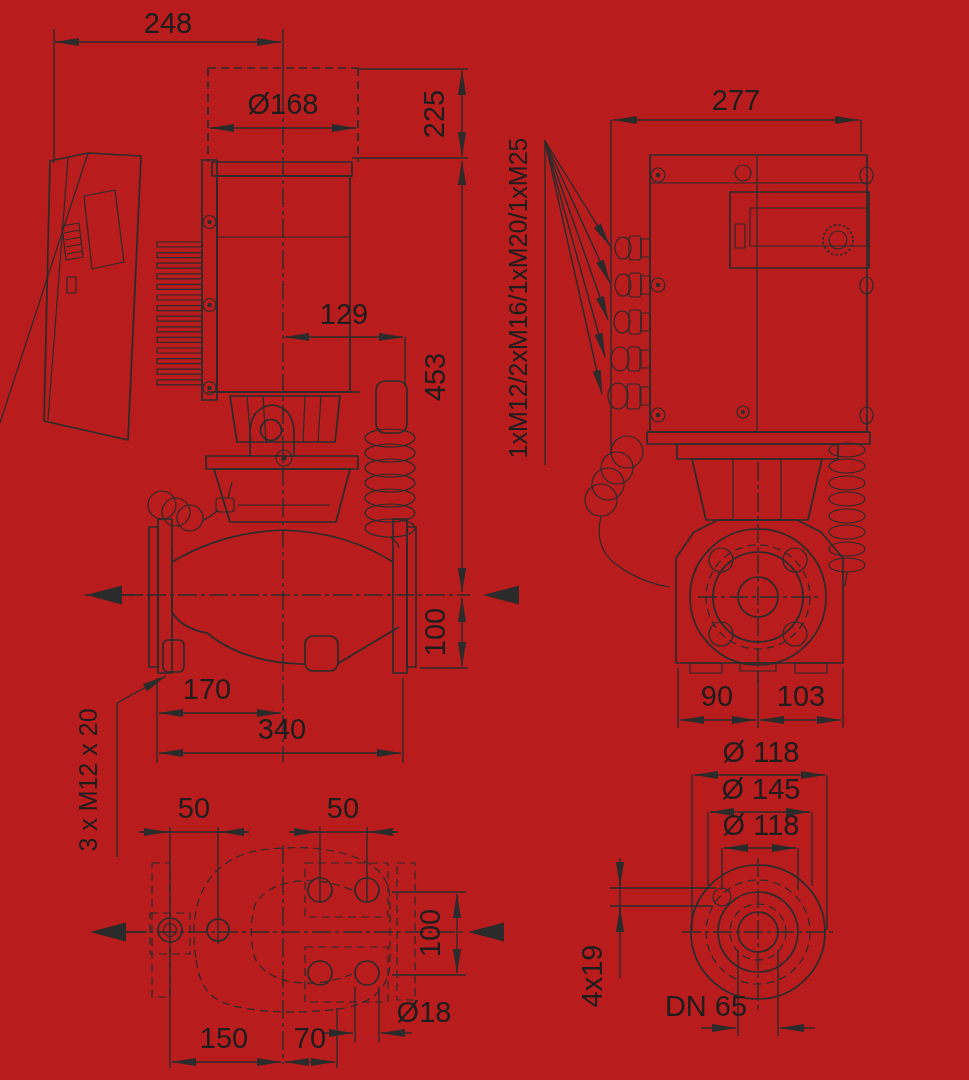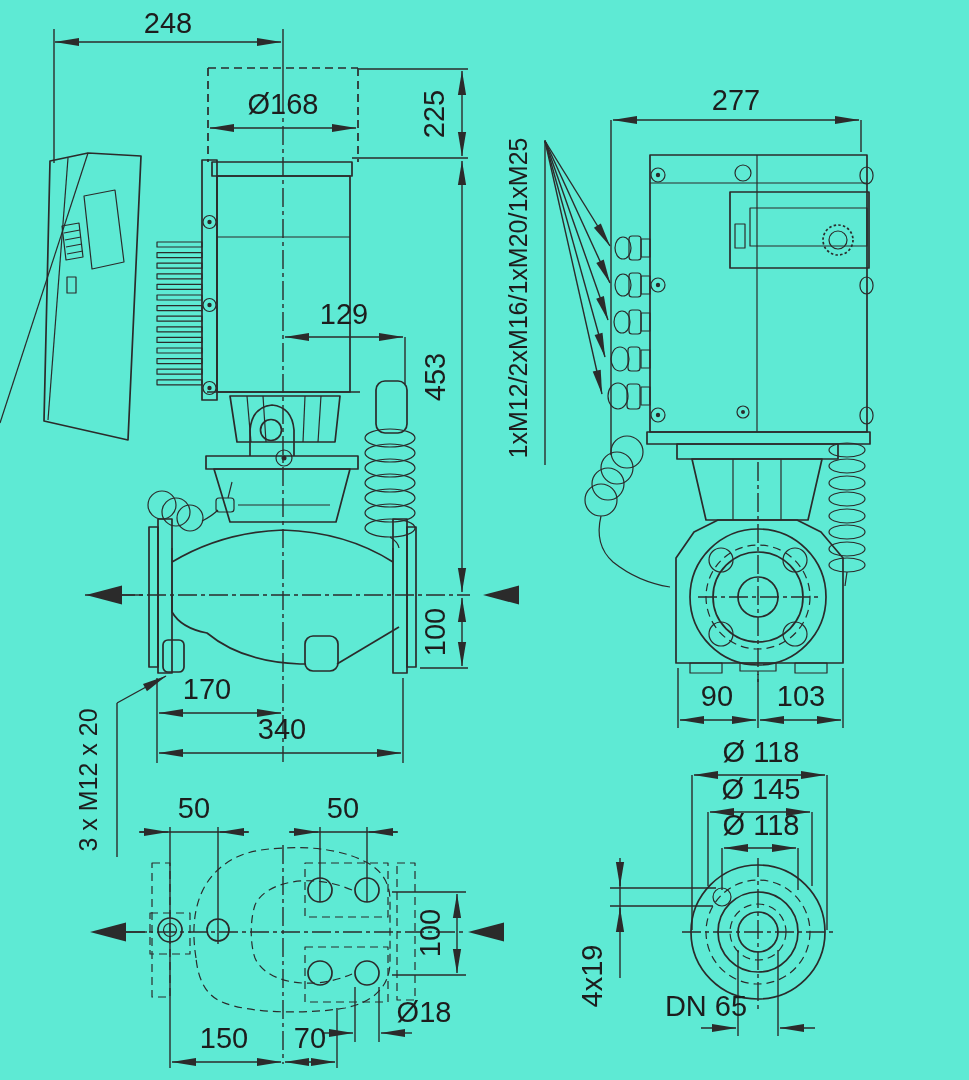--- a/index.html
+++ b/index.html
@@ -1,16 +1,16 @@
 <!DOCTYPE html>
 <html><head>
 <meta charset="utf-8">
 <style>
   html,body{margin:0;padding:0;background:#fff;}
-  .page{position:relative;width:969px;height:1080px;background:#5eead4;overflow:hidden;}
+  .page{position:relative;width:969px;height:1080px;background:#b91c1c;overflow:hidden;}
   svg{display:block}
   .s{stroke:#2b2b2b;fill:none;stroke-width:1.7;stroke-linecap:butt;stroke-linejoin:round}
   .thin{stroke-width:1.2}
   .dim{stroke:#2b2b2b;fill:none;stroke-width:1.4}
   .dash{stroke-dasharray:8 5}
   .dd{stroke-dasharray:19 4 4 4}
   .fill{fill:#2b2b2b;stroke:none}
   text.lbl{fill:#1d1d1d;font-family:"Liberation Sans",sans-serif;font-size:29px;font-weight:500;text-anchor:middle}
   text.sm{font-size:25px}
 </style>

